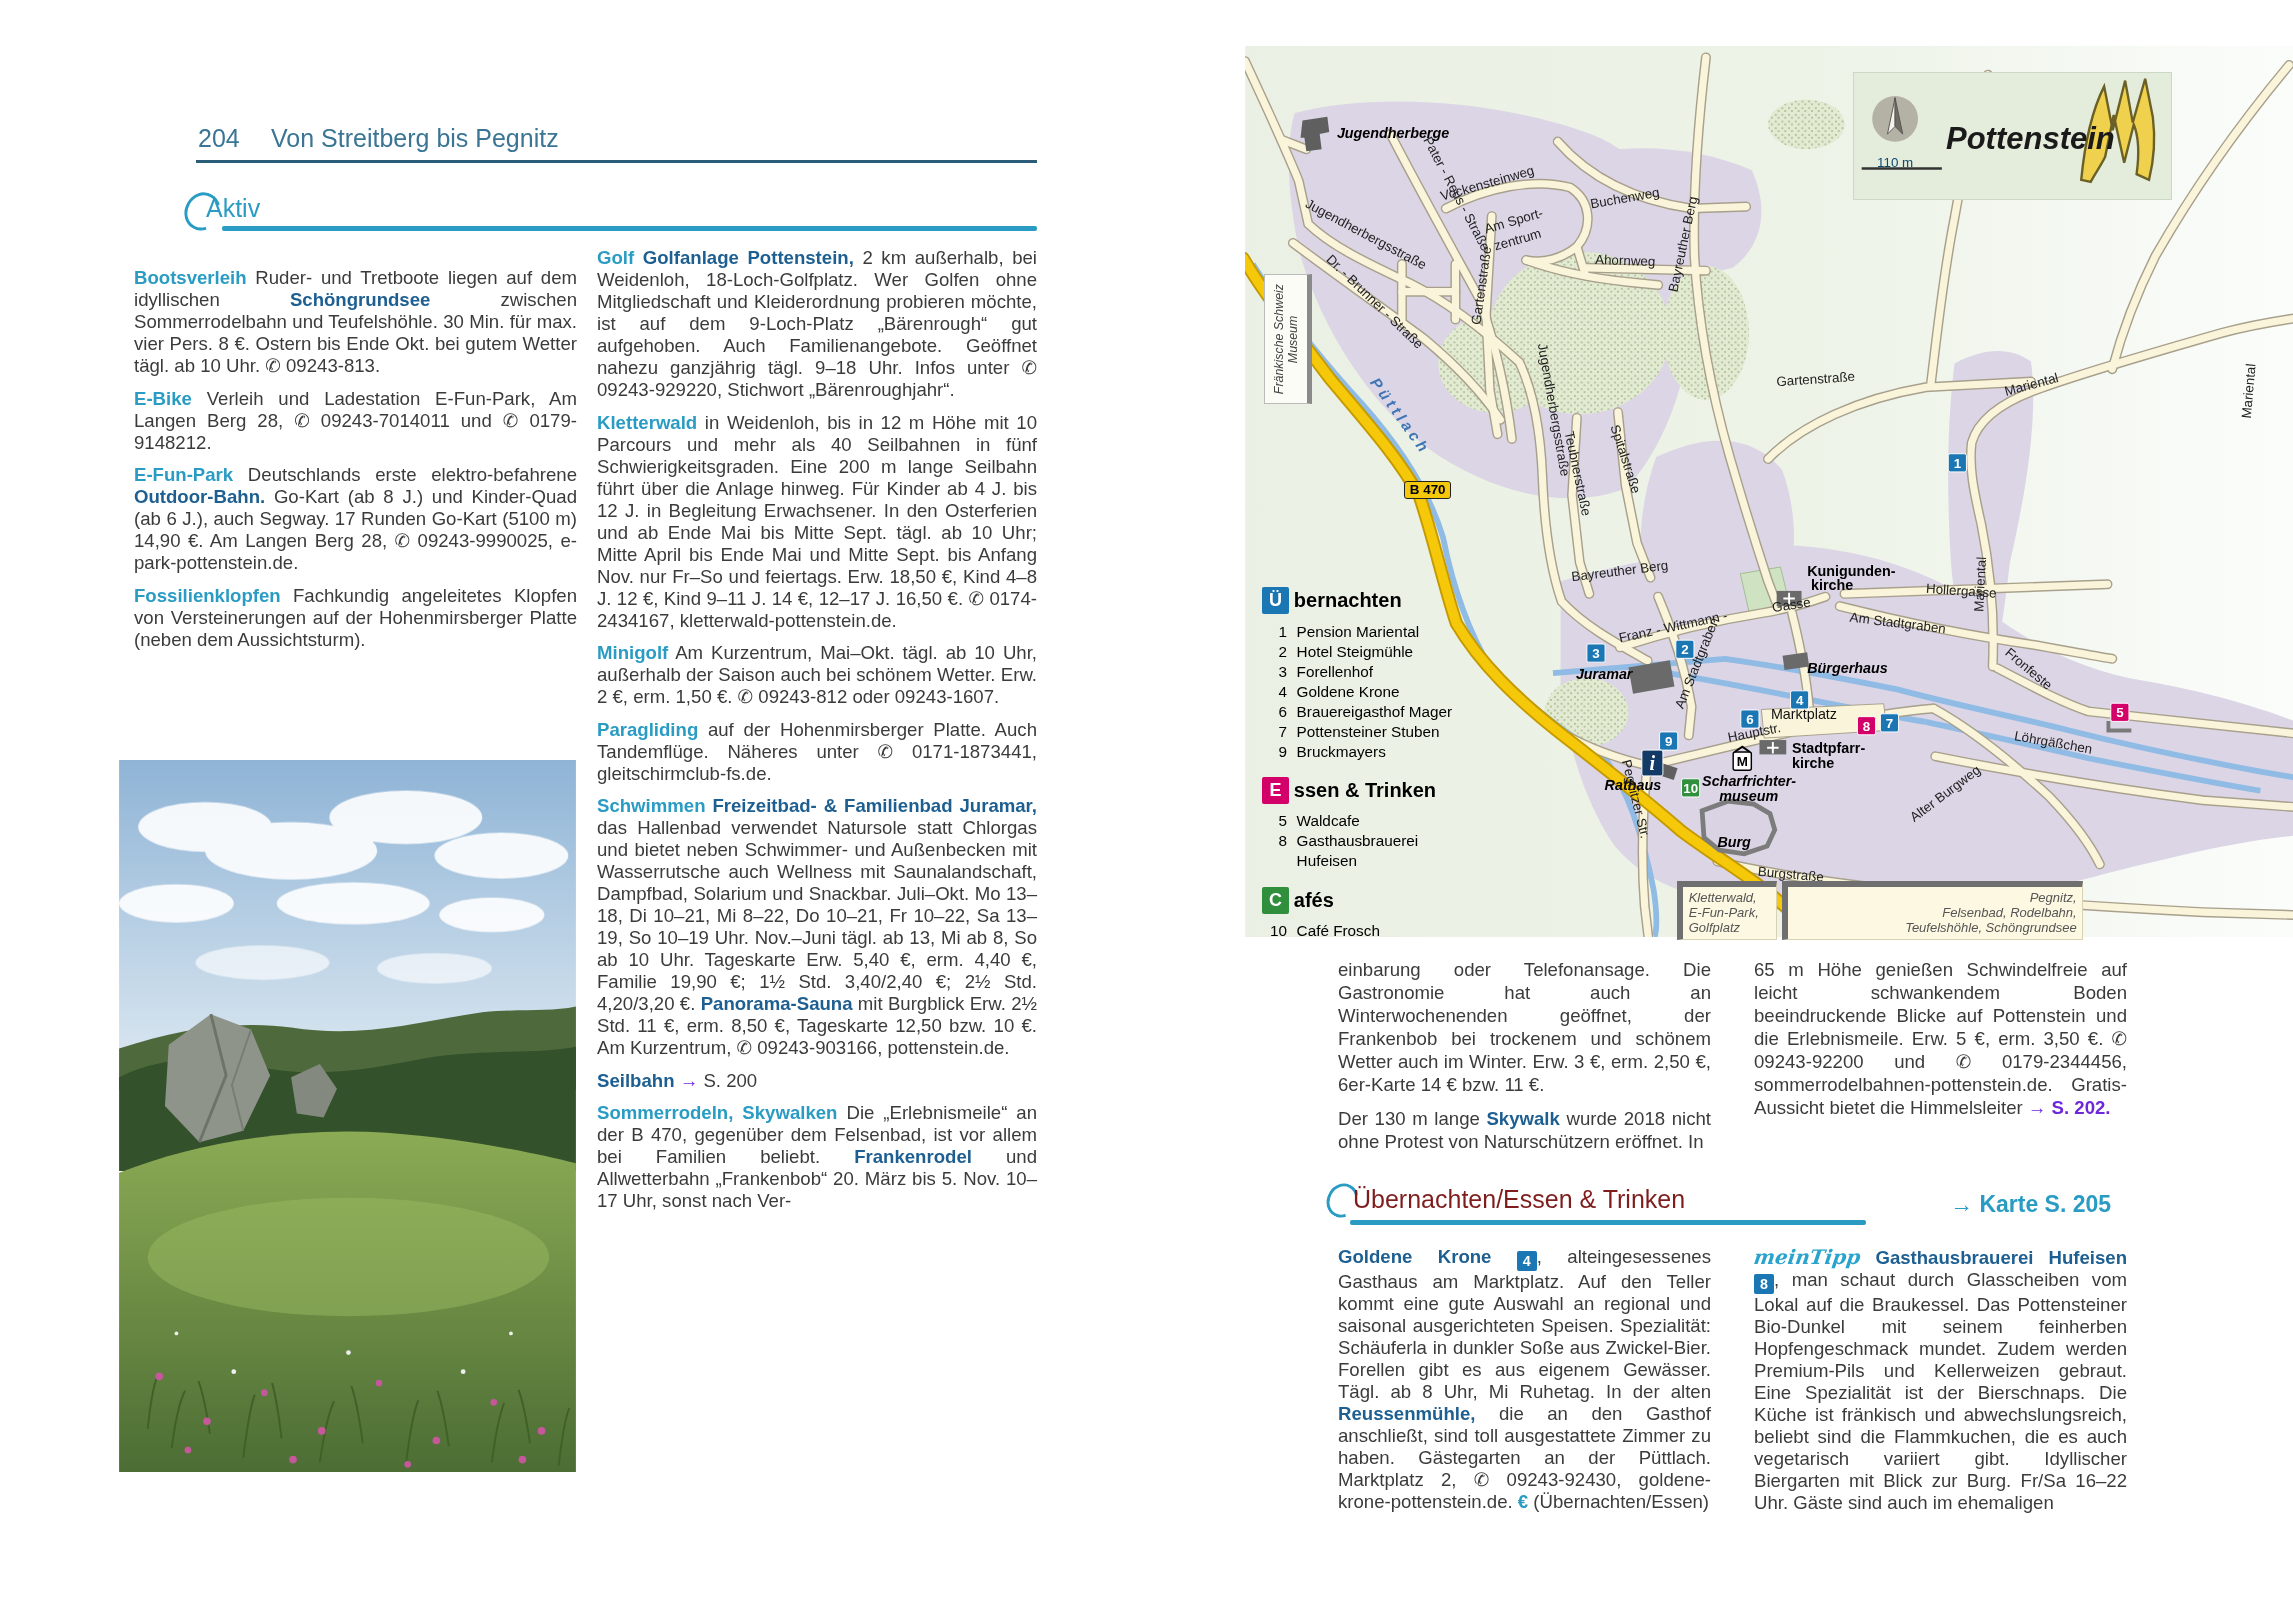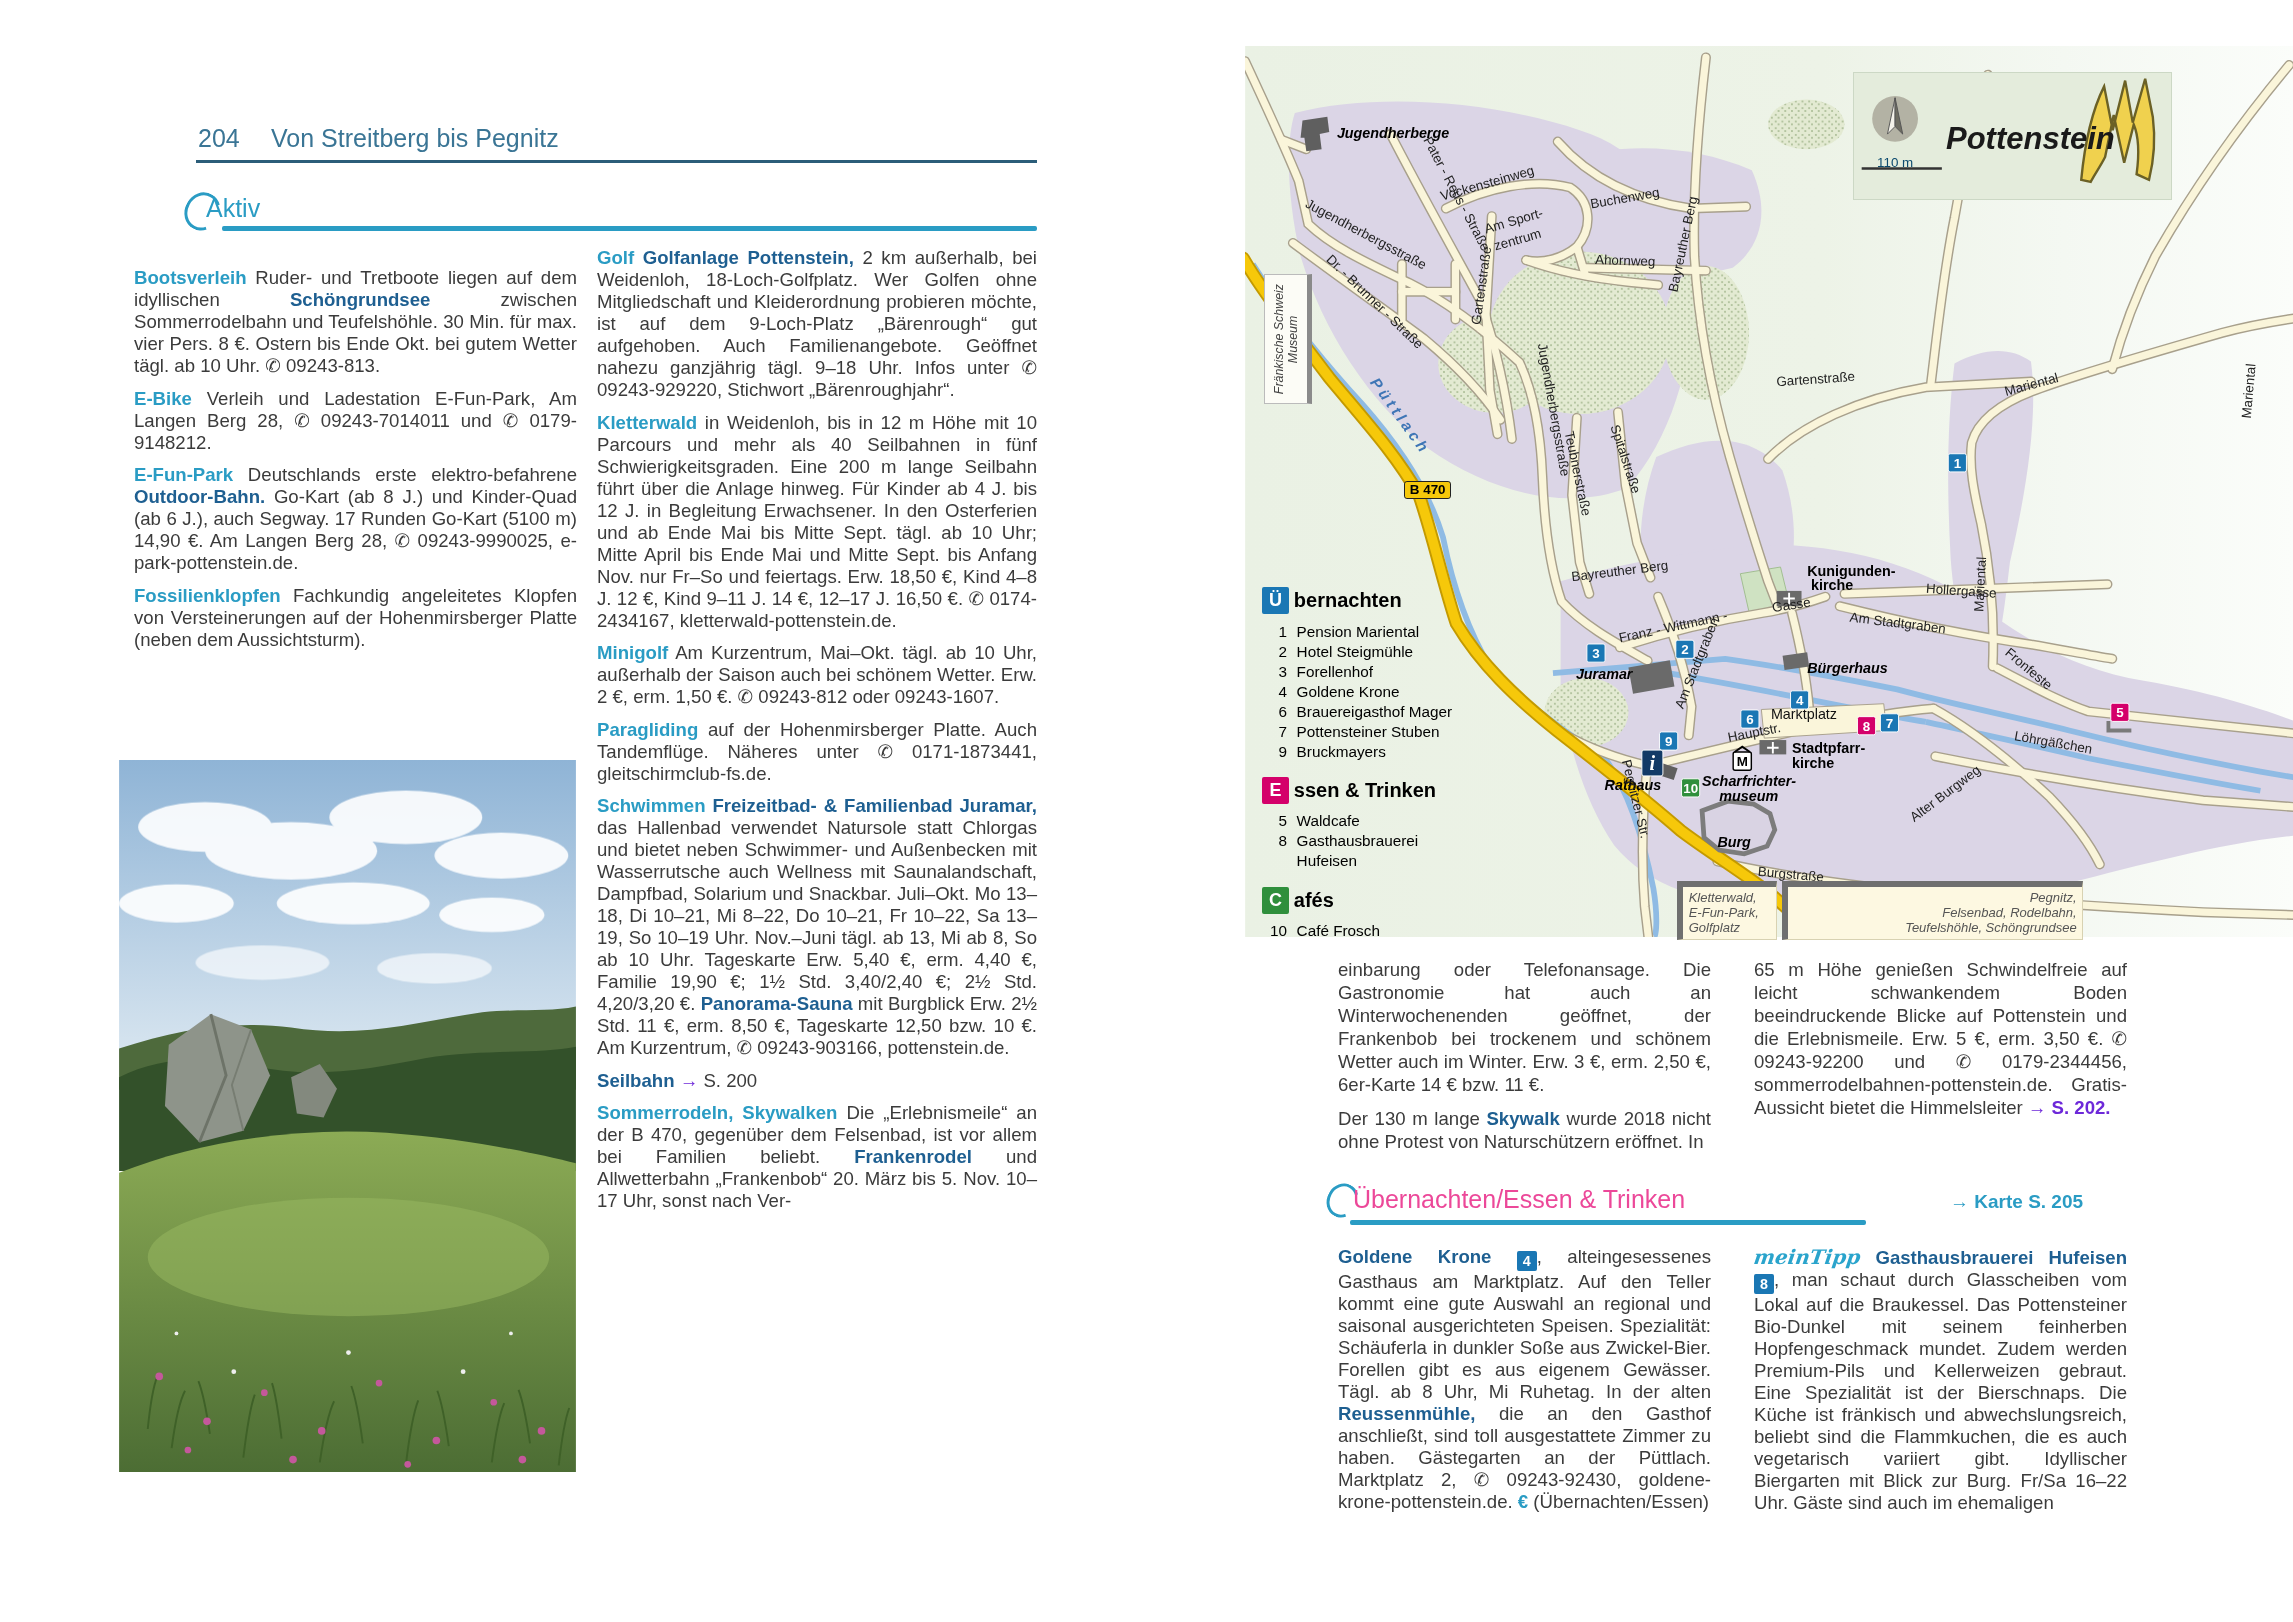--- a/index.html
+++ b/index.html
@@ -77,22 +77,22 @@
   .sign{position:absolute;top:835px;background:#fdf8e1;border:1px solid #d8d2b2;
         font-size:13px;font-style:italic;color:#555;text-align:right;line-height:15.3px;padding:2.9px 5.7px;}
   .sign1{left:432px;width:82px;border-left:6.7px solid #6f6f6f;border-top:6.7px solid #6f6f6f;text-align:left;}
   .sign2{left:537px;width:283px;border-top:6.7px solid #6f6f6f;border-left:6.7px solid #6f6f6f;}
 
   
   .bmcol{position:absolute;font-size:18.6px;line-height:23px;text-align:justify;width:373px;}
   .bm1{left:1338px;top:958px;}
   .bm2{left:1754px;top:958px;}
   .cmark.b{left:1327px;top:1183px;width:25px;height:29px;}
-  .s2title{position:absolute;left:1353px;top:1185px;font-size:25px;color:#ec4899;}
-  .s2link{position:absolute;left:1950px;top:1191px;font-size:19px;color:#2a9cc4;font-weight:bold;}
+  .s2title{position:absolute;left:1353px;top:1185px;font-size:25px;color:#7f1d1d;}
+  .s2link{position:absolute;left:1950px;top:1191px;font-size:23px;color:#2a9cc4;font-weight:bold;}
   .s2rule{position:absolute;left:1350px;top:1220px;width:516px;height:4.8px;background:#2a9cc4;border-radius:1.9px;}
   .s2col{position:absolute;top:1246px;font-size:18.6px;line-height:22px;text-align:justify;width:373px;}
   .s2a{left:1338px;}
   .s2b{left:1754px;}
 </style>
 </head>
 <body>
 
 <span class="pnum">204</span>
 <span class="ptitle">Von Streitberg bis Pegnitz</span>

